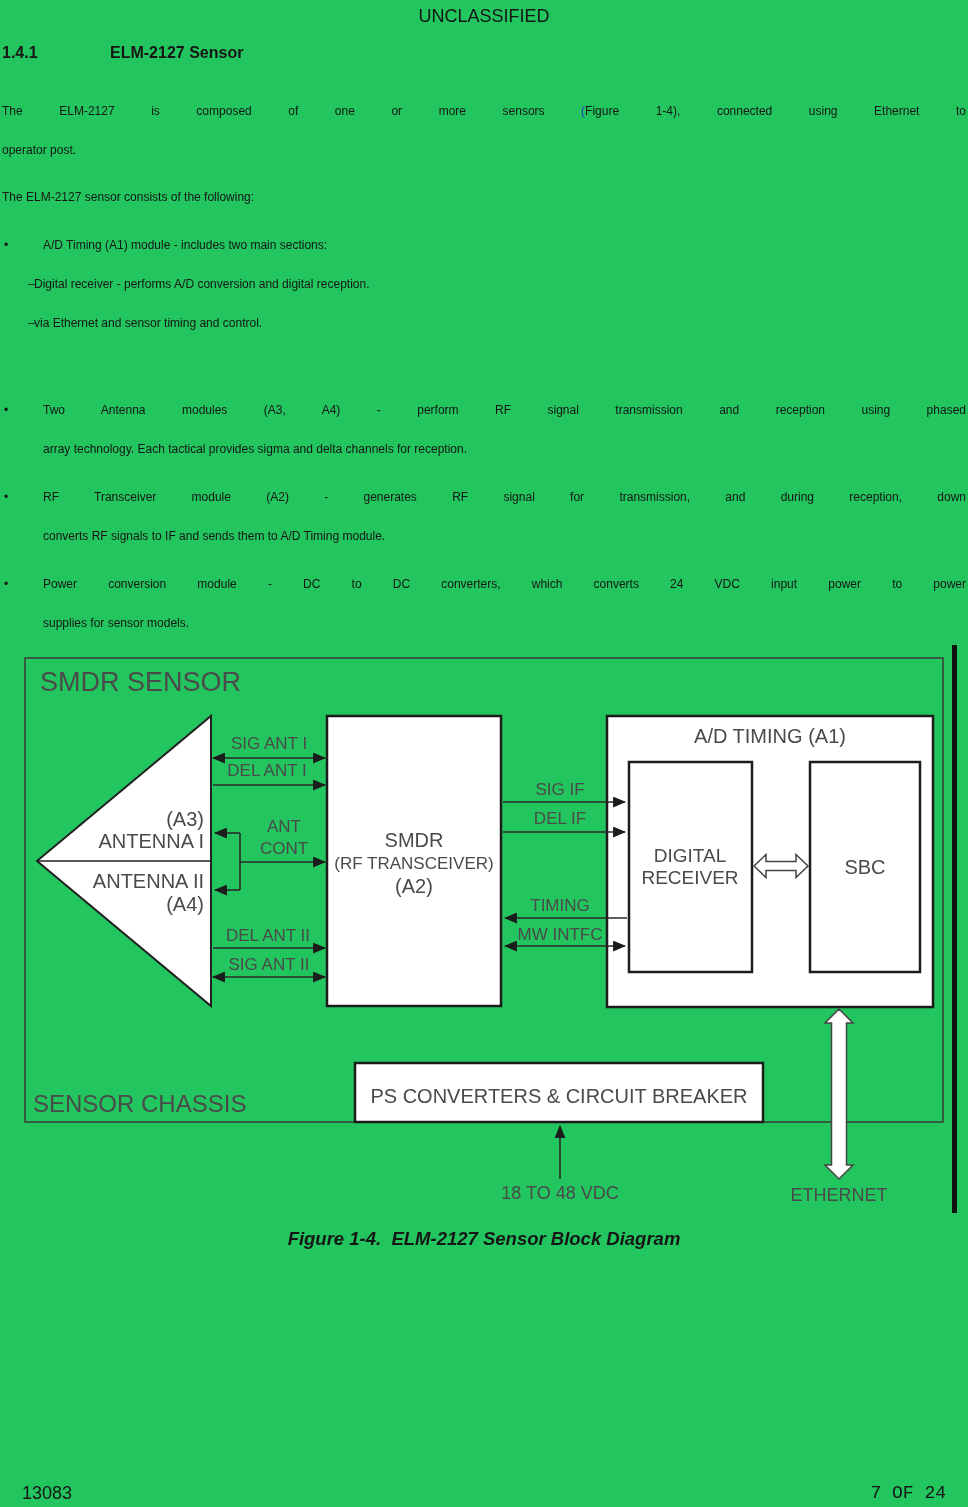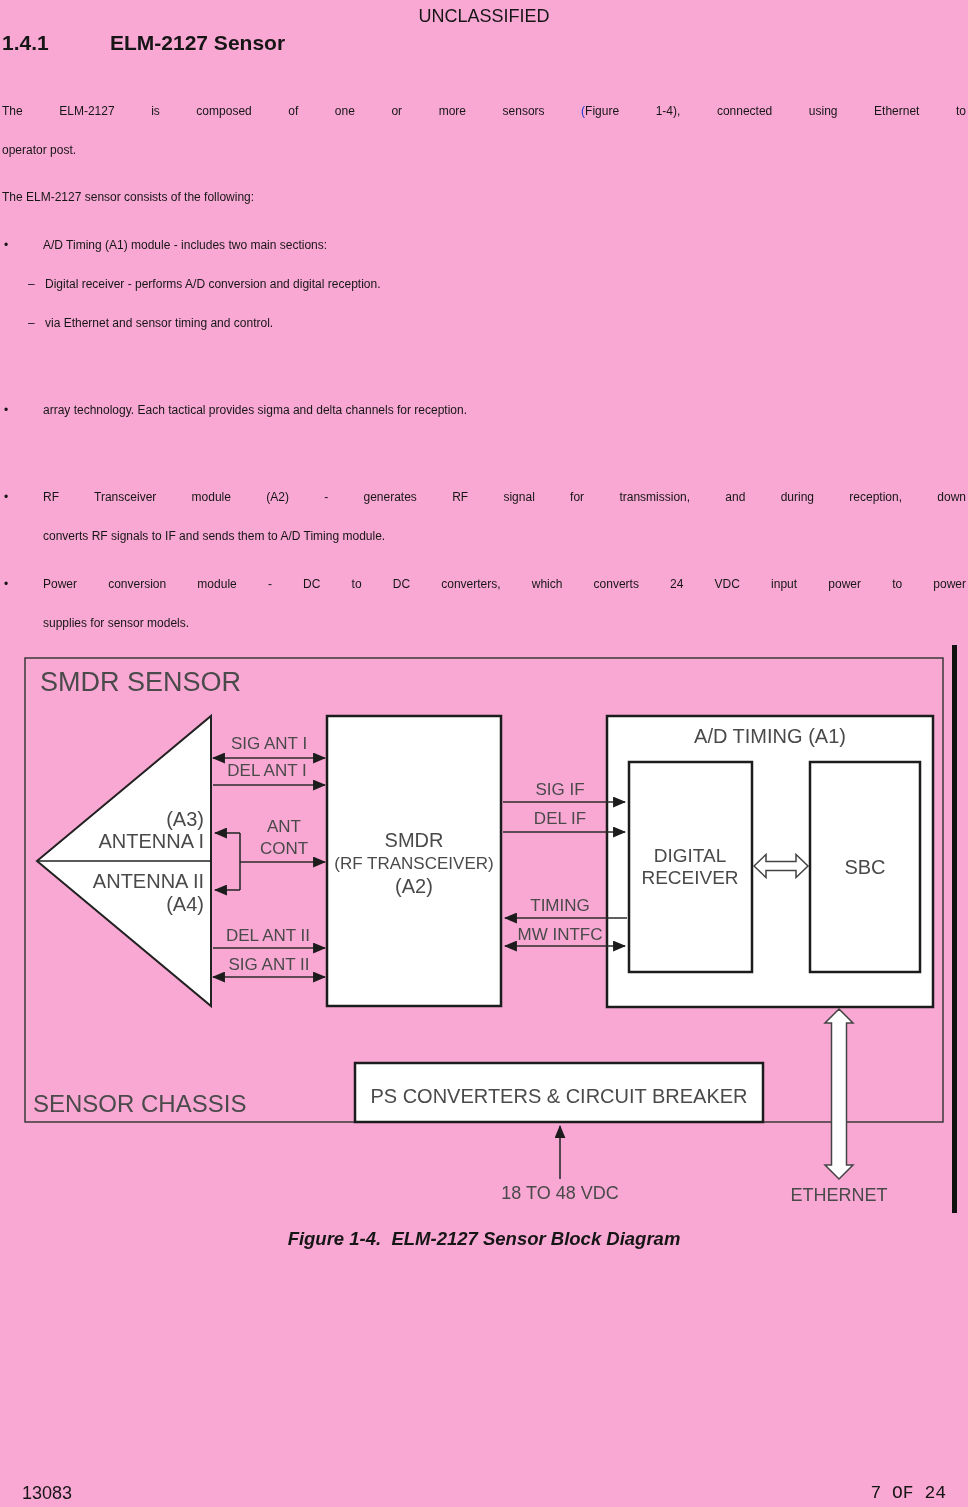--- a/index.html
+++ b/index.html
@@ -1,27 +1,27 @@
 <!DOCTYPE html>
 <html><head>
 <meta charset="utf-8">
 <style>
   html,body{margin:0;padding:0;background:#fff;}
-  .page{position:relative;width:968px;height:1507px;background:#f9a8d4;overflow:hidden;
+  .page{position:relative;width:968px;height:1507px;background:#22c55e;overflow:hidden;
         font-family:"Liberation Sans", sans-serif;color:#161616;}
   .abs{position:absolute;left:2px;right:2px;}
   .hdr{top:4px;text-align:center;font-size:18px;line-height:24px;}
-  .heading{top:30px;font-size:21px;font-weight:bold;line-height:26px;}
+  .heading{top:40px;font-size:16px;font-weight:bold;line-height:26px;}
   .heading .num{display:inline-block;width:108px;}
   .body-block{line-height:39px;font-size:12px;}
   .jline{text-align:justify;text-align-last:justify;}
   .li .mk{position:absolute;left:2px;top:0;line-height:39px;}
   .li .mk.d{left:26px;}
   .li .tx{margin-left:41px;}
-  .li.sub .tx{margin-left:43px;}
+  .li.sub .tx{margin-left:32px;}
   .caption{top:1227px;text-align:center;font-size:18.5px;font-weight:bold;font-style:italic;
            line-height:24px;white-space:pre-wrap;}
   .footer{top:1482px;font-size:18px;line-height:22px;}
   .footer .fl{position:absolute;left:20px;}
   .footer .fr{position:absolute;right:20px;font-family:Liberation Mono, monospace;}
   .figwrap{position:absolute;left:0;top:645px;width:968px;height:575px;text-align:center;}
   .linkparen{color:#2233cc;}
   svg text{font-family:"Liberation Sans", sans-serif;fill:#4a4a4a;}
   svg .box{fill:#ffffff;stroke:#1c1c1c;stroke-width:2.5;}
   svg .thin{fill:none;stroke:#3a3a3a;stroke-width:1.5;}
@@ -59,20 +59,21 @@
   <div class="abs body-block li sub" style="top:304px">
     <span class="mk d">–</span>
     <div class="tx">
       <div>via Ethernet and sensor timing and control.</div>
     </div>
   </div>
 
   <div class="abs body-block li" style="top:391px">
     <span class="mk b">•</span>
     <div class="tx">
+      <div class="jline">Two Antenna modules (A3, A4) - perform RF signal transmission and reception using phased</div>
       <div>array technology. Each tactical provides sigma and delta channels for reception.</div>
     </div>
   </div>
 
   <div class="abs body-block li" style="top:478px">
     <span class="mk b">•</span>
     <div class="tx">
       <div class="jline">RF Transceiver module (A2) - generates RF signal for transmission, and during reception, down</div>
       <div>converts RF signals to IF and sends them to A/D Timing module.</div>
     </div>

